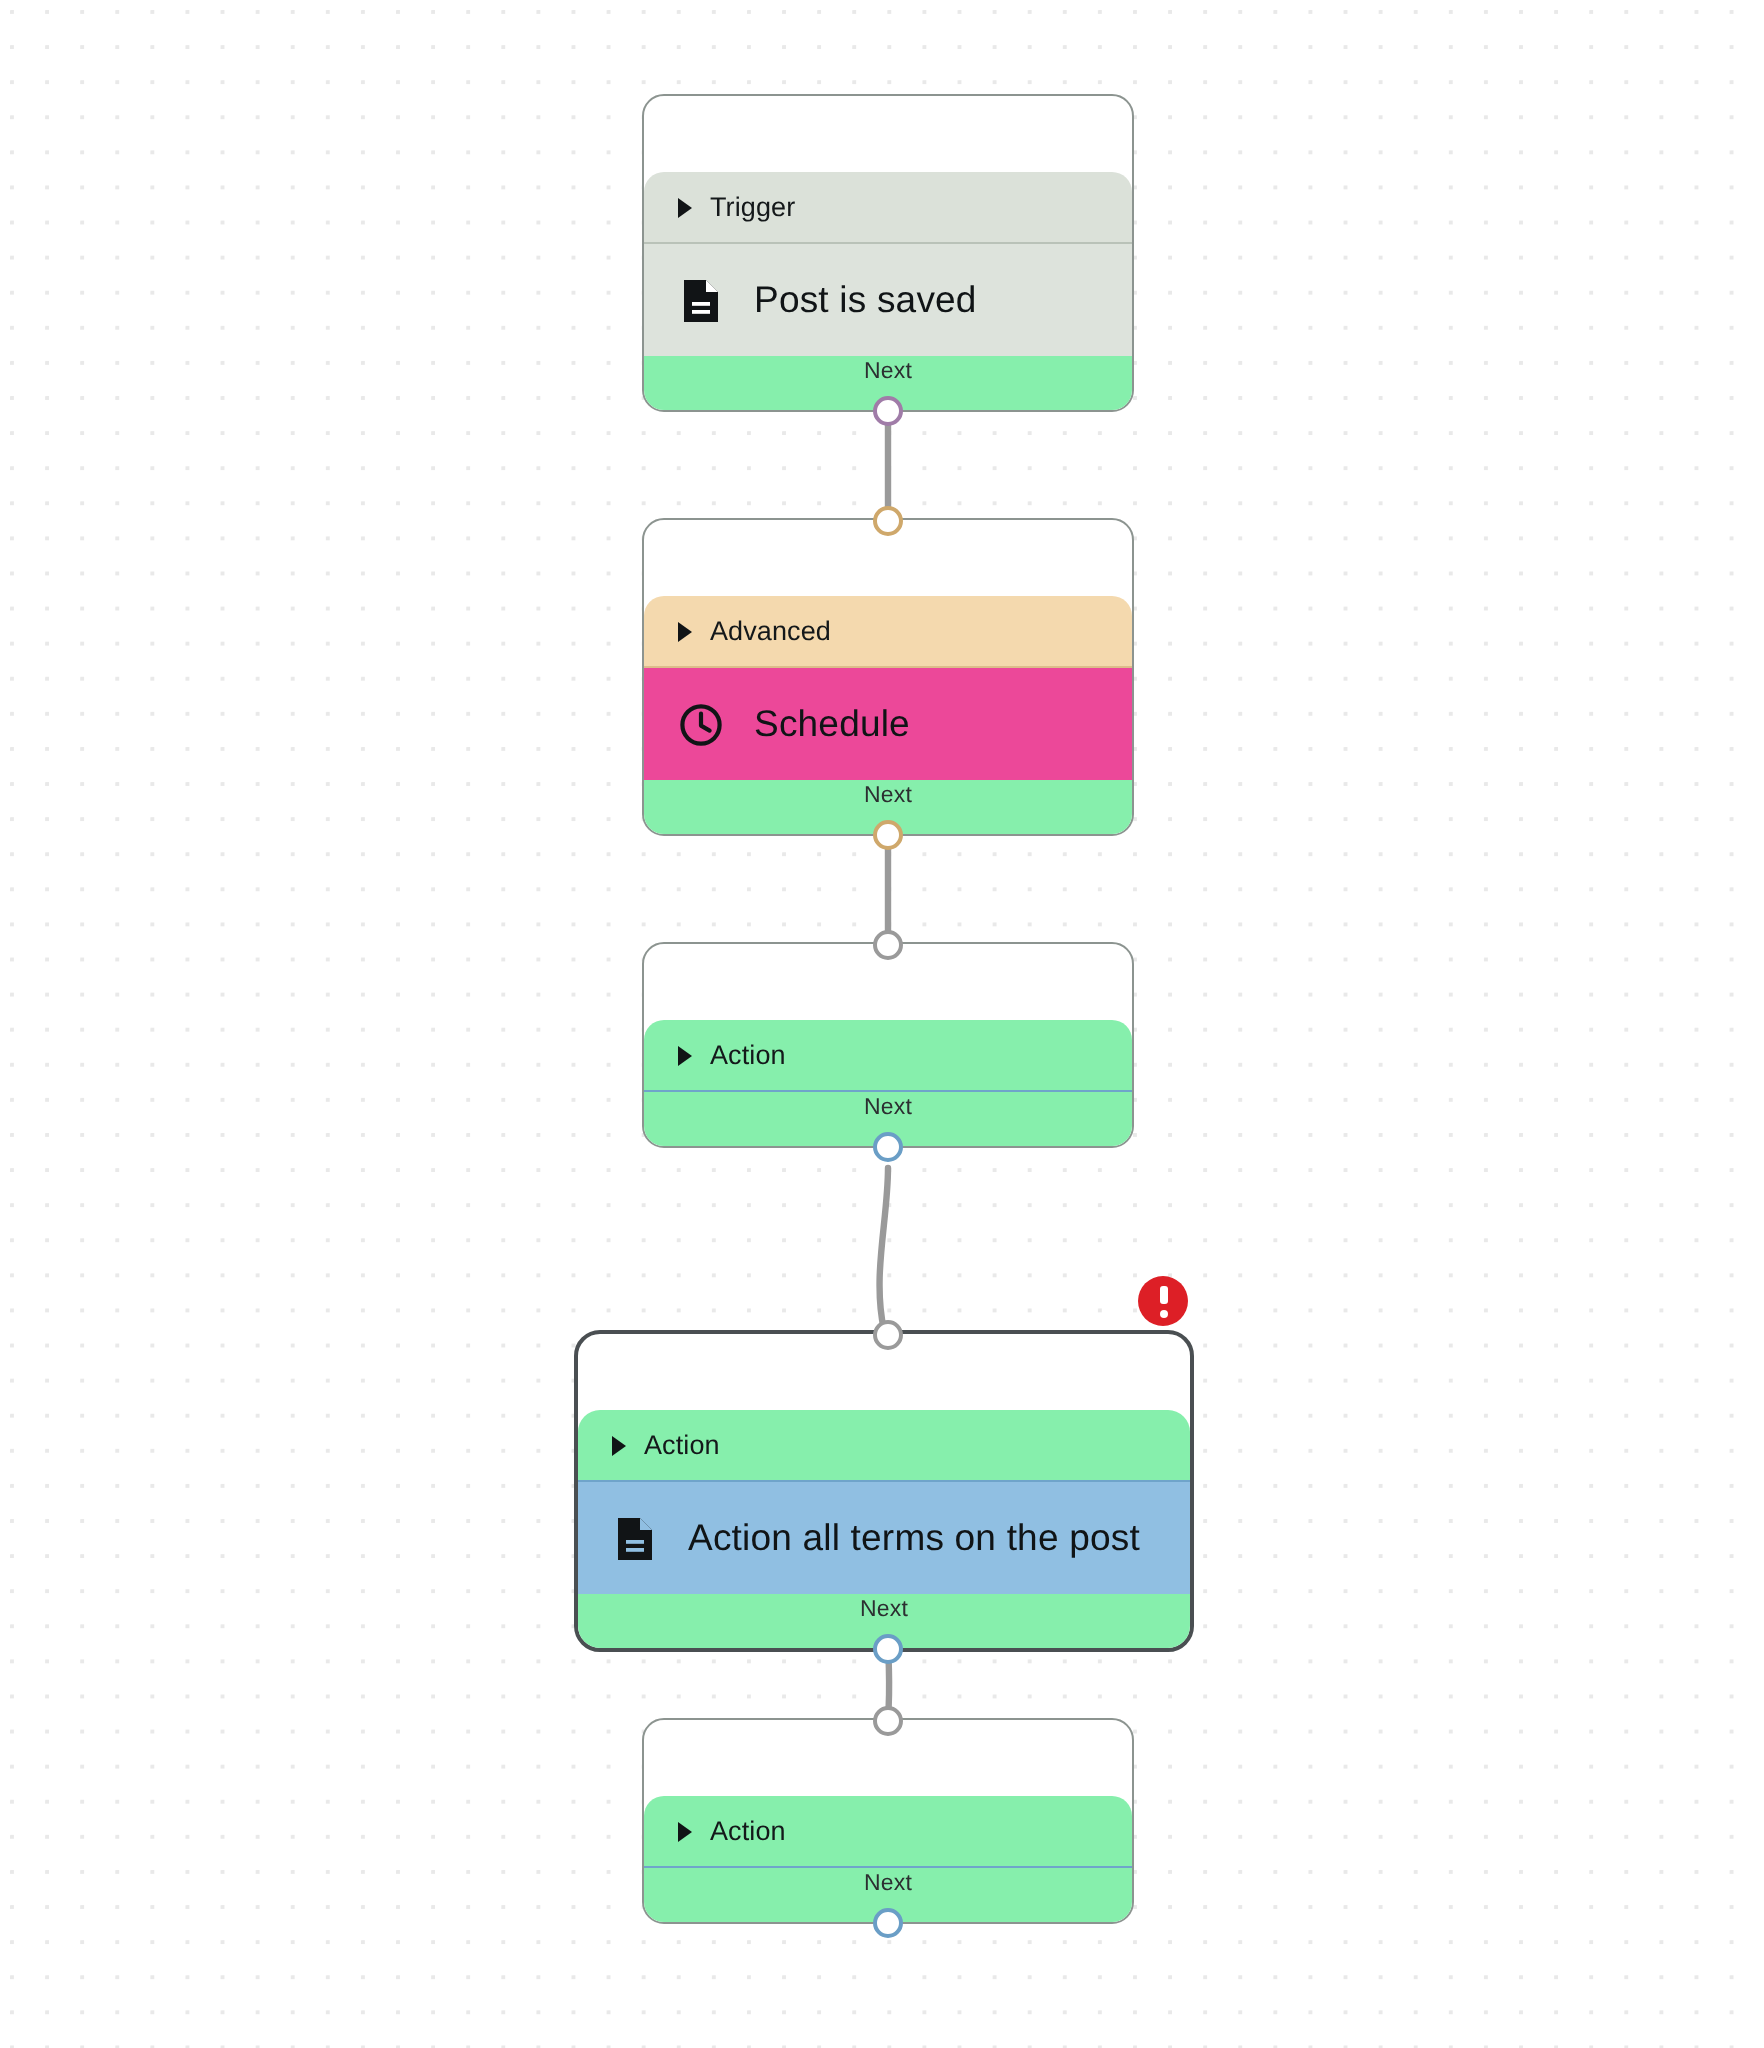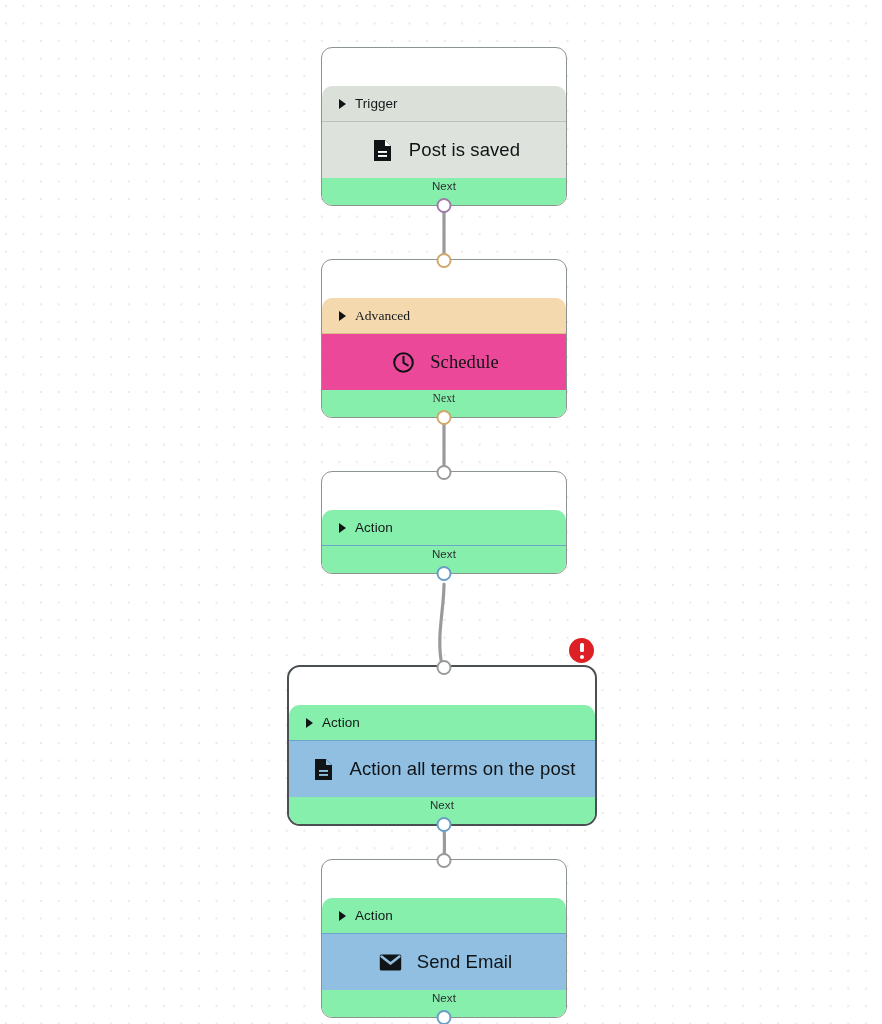--- a/index.html
+++ b/index.html
@@ -92,21 +92,20 @@
     height: 1px;
     width: 100%;
   }
 
   
   .node-body {
     display: flex;
     align-items: center;
     height: 56px;
     padding: 0 14px 0 17px;
-    justify-content: center;
   }
   .node-icon {
     width: 23px;
     height: 23px;
     flex: 0 0 auto;
     margin-right: 15px;
     display: flex;
     align-items: center;
     justify-content: center;
   }
@@ -241,21 +240,21 @@
         </span>
         <span class="node-title">Post is saved</span>
       </div>
       <div class="node-footer">
         <span class="footer-label">Next</span>
       </div>
     </div>
     <div class="port port-out ring-purple"></div>
   </div>
 
-  <div class="node theme-advanced" style="left:321px; top:259px; width:246px;font-family:Liberation Serif, serif;">
+  <div class="node theme-advanced" style="left:321px; top:259px; width:246px;">
     <div class="node-inner">
       <div class="node-header">
         <span class="disclosure-tri"></span>
         <span>Advanced</span>
       </div>
       <div class="header-divider"></div>
       <div class="node-body">
         <span class="node-icon">
           <svg width="23" height="23" viewBox="0 0 23 23">
             <circle cx="11.5" cy="11.5" r="9.3" fill="none" stroke="#111416" stroke-width="2.1"></circle>
@@ -317,29 +316,20 @@
     <span class="bang"></span>
   </div>
 
   <div class="node theme-action" style="left:321px; top:859px; width:246px;">
     <div class="node-inner">
       <div class="node-header">
         <span class="disclosure-tri"></span>
         <span>Action</span>
       </div>
       <div class="header-divider"></div>
-      <div class="node-body">
-        <span class="node-icon">
-          <svg width="23" height="19" viewBox="0 0 23 19">
-            <rect x="0.8" y="1.5" width="21.4" height="16" rx="1.6" fill="#111416"></rect>
-            <path d="M2.6 3.6 L11.5 10.6 L20.4 3.6" fill="none" stroke="#90bfe2" stroke-width="2.6" stroke-linecap="round" stroke-linejoin="round"></path>
-          </svg>
-        </span>
-        <span class="node-title">Send Email</span>
-      </div>
       <div class="node-footer">
         <span class="footer-label">Next</span>
       </div>
     </div>
     <div class="port port-in ring-gray"></div>
     <div class="port port-out ring-blue"></div>
   </div>
 
 </div>
 

